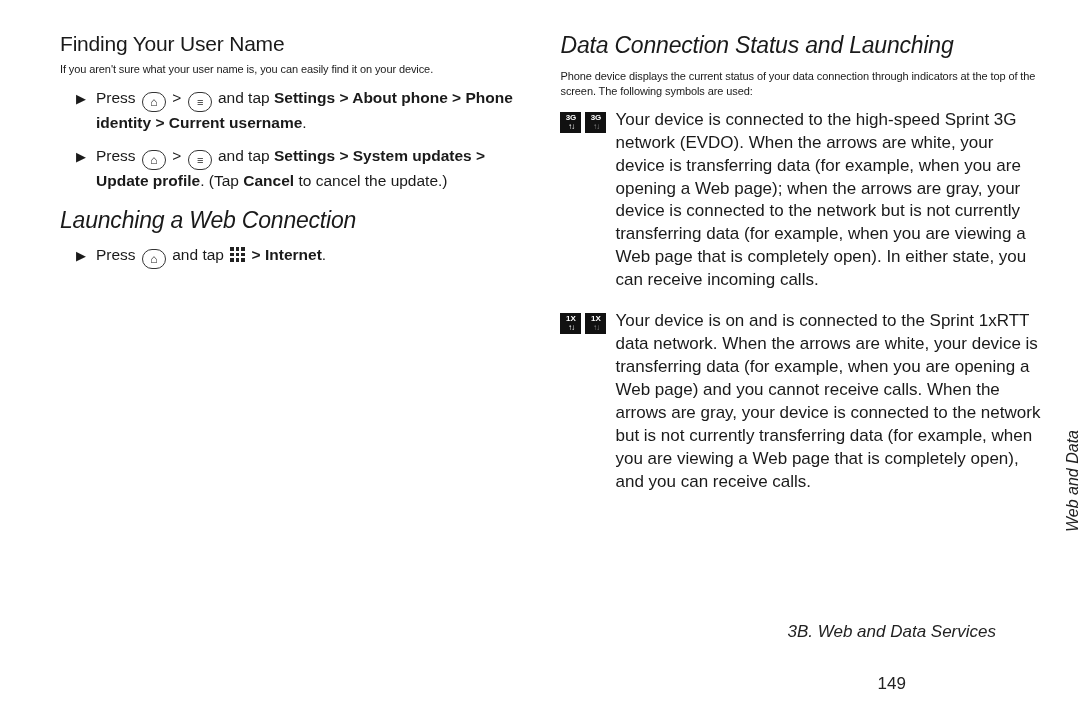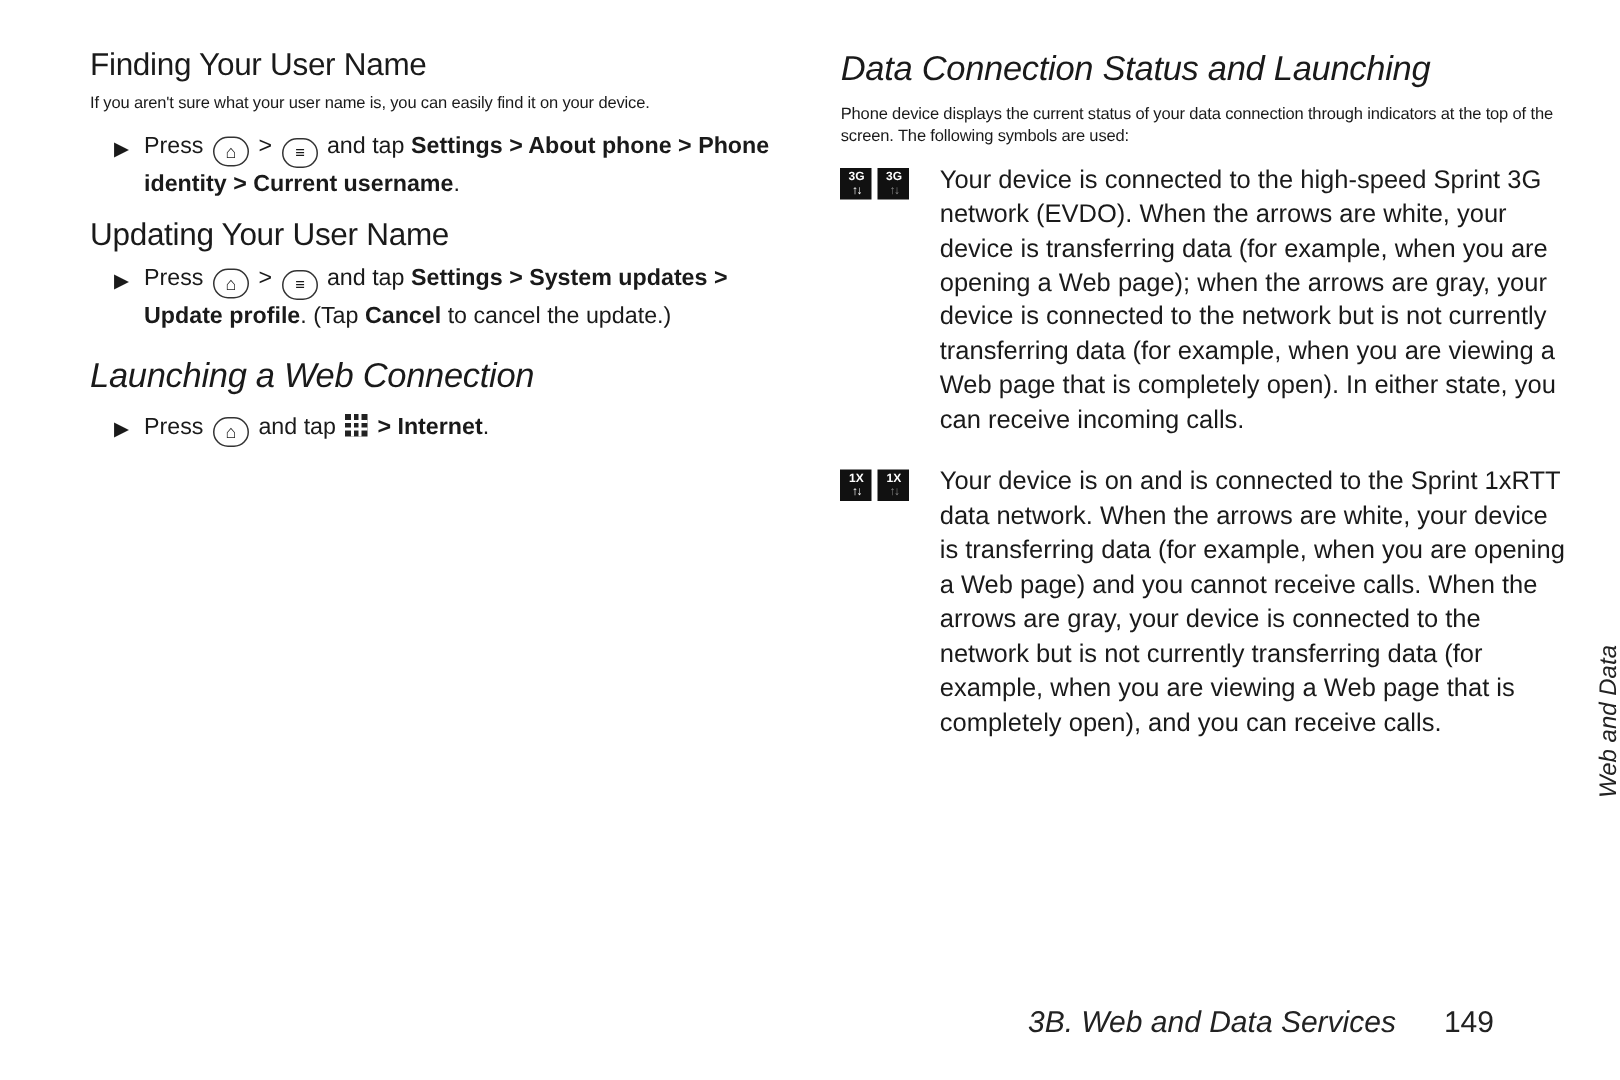--- a/index.html
+++ b/index.html
@@ -97,21 +97,21 @@
   }
   .grid-icon::before { left: 4px; top:0; width:2px; height:100%; box-shadow: 5px 0 0 #fff; }
   .grid-icon::after  { top: 4px; left:0; height:2px; width:100%; box-shadow: 0 5px 0 #fff; }
 
   .ind-list {
     margin-top: 10px;
   }
   .ind-item {
     display: flex;
     align-items: flex-start;
-    gap: 20px;
+    gap: 9px;
     font-size: 17px;
     line-height: 1.35;
     margin-bottom: 18px;
   }
   .ind-icons {
     flex: 0 0 auto;
     display: flex;
     gap: 4px;
     margin-top: 3px;
   }
@@ -142,25 +142,26 @@
     font-style: italic;
     font-size: 16px;
     color: #222;
     white-space: nowrap;
   }
   .footer {
     position: absolute;
     bottom: 26px;
     right: 80px;
     font-style: italic;
-    font-size: 20px;
+    font-size: 17px;
     color: #222;
     display: flex;
     align-items: center;
     gap: 32px;
+    flex-direction: column;
   }
   .footer .pagenum {
     font-style: normal;
   }
   .sm { font-size: 10px; vertical-align: super; }
 </style>
 </head>
 <body>
 
 <div class="page">
@@ -174,21 +175,20 @@
       <span class="content">
         <span>Press </span>
         <span class="key home"></span>
         <span>&gt;</span>
         <span class="key menu"></span>
         <span> and tap </span>
         <span class="bold">Settings &gt; About phone &gt; Phone identity &gt; Current username</span><span>.</span>
       </span>
     </div>
 
-    <div class="h4">Updating Your User Name</div>
     <div class="step">
       <span class="bullet">▶</span>
       <span class="content">
         <span>Press </span>
         <span class="key home"></span>
         <span>&gt;</span>
         <span class="key menu"></span>
         <span> and tap </span>
         <span class="bold">Settings &gt; System updates &gt; Update profile</span><span>. (Tap </span><span class="bold">Cancel</span><span> to cancel the update.)</span>
       </span>

